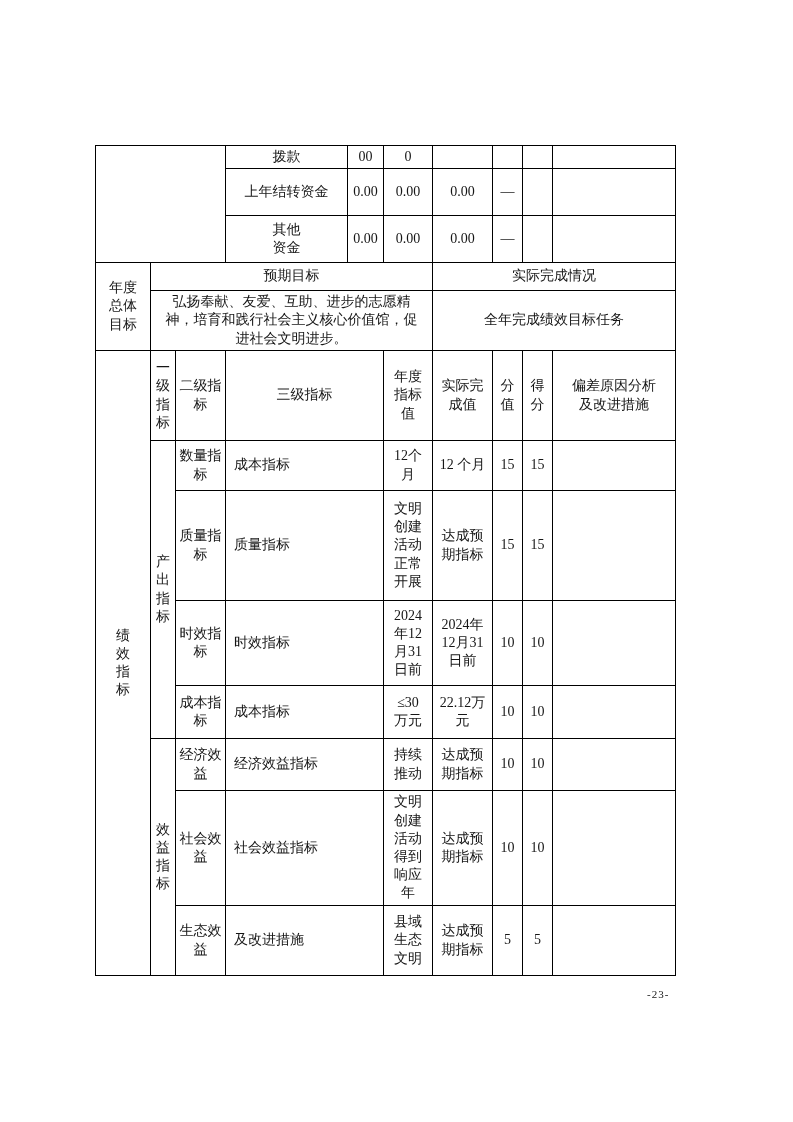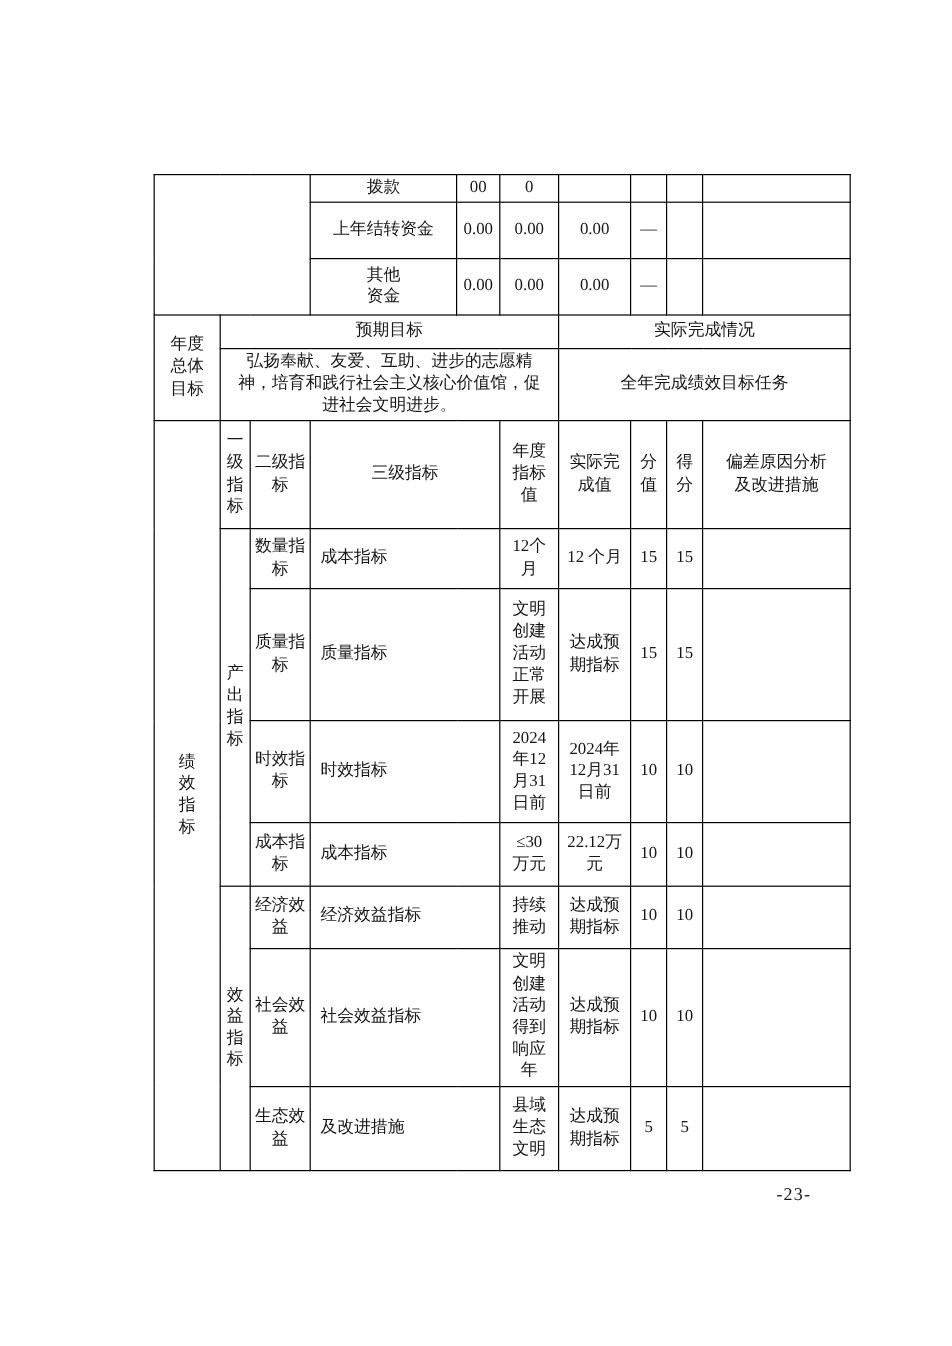--- a/index.html
+++ b/index.html
@@ -7,21 +7,21 @@
     position: relative;
     width: 793px;
     height: 1122px;
     background: #ffffff;
     font-family: "Liberation Serif", "DejaVu Serif", serif;
     color: #161616;
     overflow: hidden;
   }
   table.main {
     position: absolute;
-    left: 128px;
+    left: 95px;
     top: 145px;
     width: 580px;
     border-collapse: collapse;
     table-layout: fixed;
   }
   .main td {
     border: 1px solid #000;
     font-size: 14px;
     line-height: 1.3;
     text-align: center;
@@ -31,21 +31,21 @@
     overflow: hidden;
     word-wrap: break-word;
   }
   .main td.tleft { text-align: left; padding-left: 8px; }
   .main td.brk  { word-break: break-all; text-align: center; }
   .main td.goal { padding: 2px 8px; }
   .pagenum {
     position: absolute;
     left: 647px;
     top: 988px;
-    font-size: 15px;
+    font-size: 11px;
     letter-spacing: 1px;
   }
 </style>
 </head>
 <body>
 
 <div class="doc">
 
   <table class="main">
     <colgroup>

